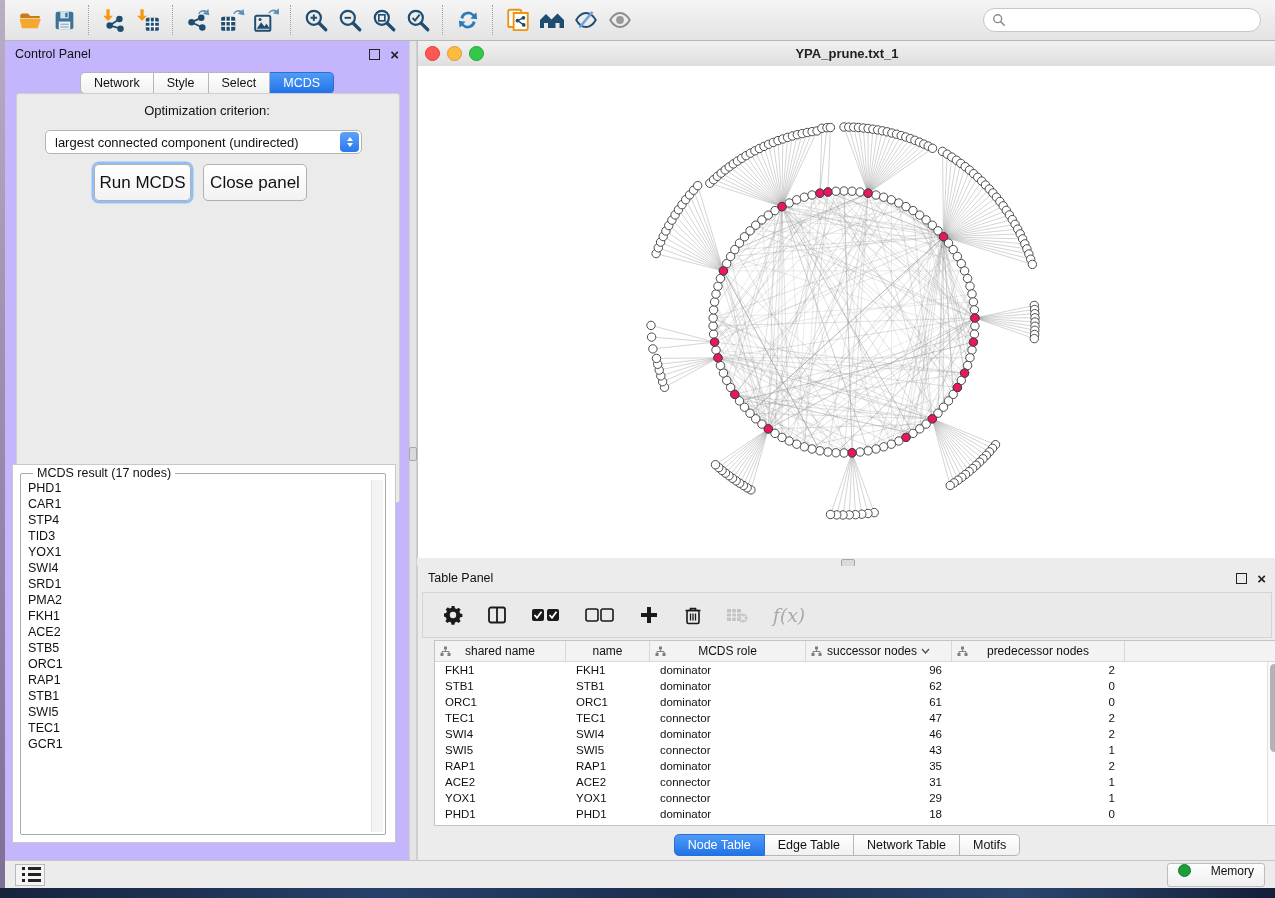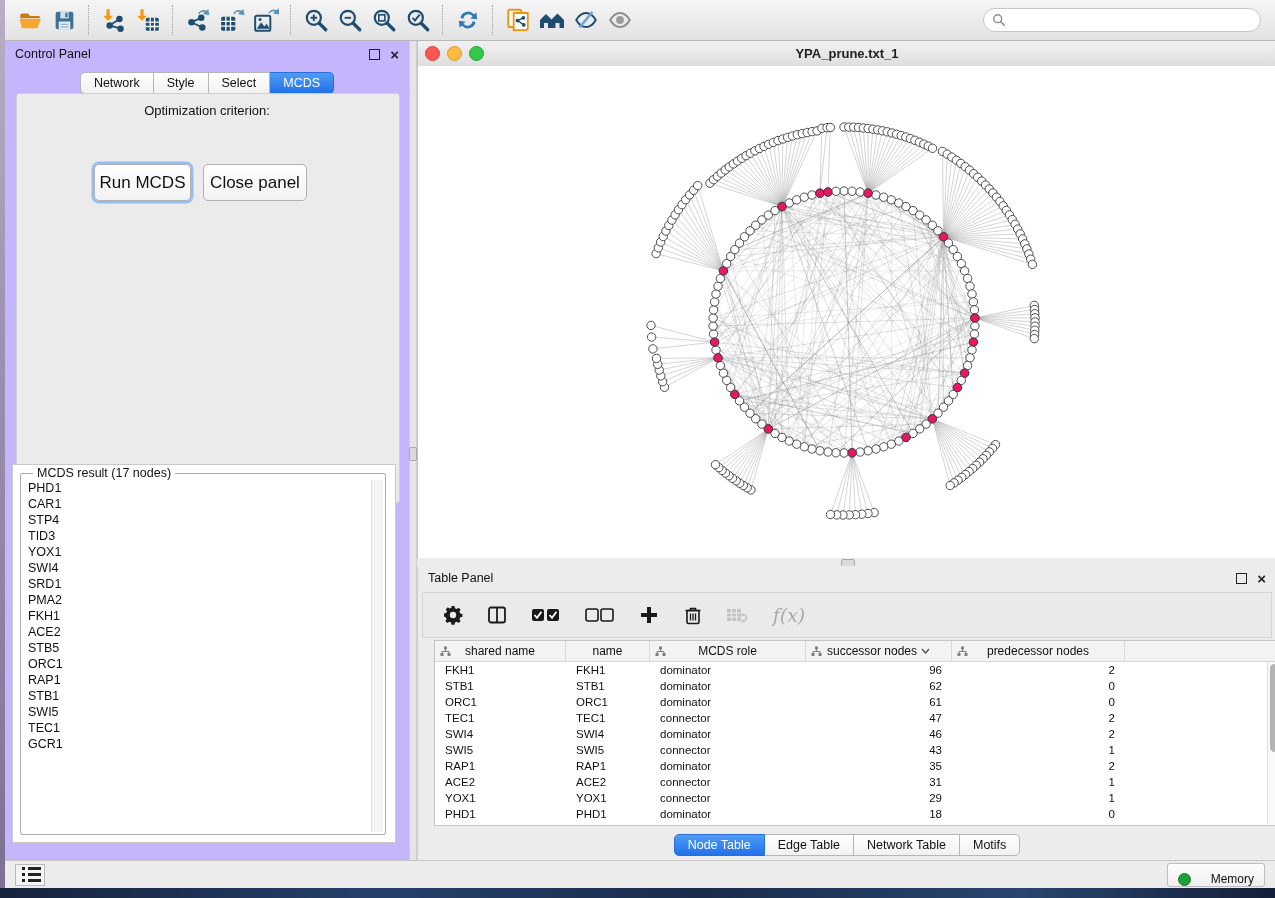--- a/index.html
+++ b/index.html
@@ -91,21 +91,21 @@
 
   
   #statusbar{left:0;top:860px;width:1270px;height:28px;background:#ececec;border-top:1px solid #c6c6c6;
     display:flex;align-items:center;padding:0 10px;box-sizing:border-box;}
   #list-btn{width:30px;height:22px;background:#f4f4f4;border:1px solid #b9b9b9;display:flex;flex-direction:column;
     justify-content:center;gap:3px;padding-left:6px;box-sizing:border-box;}
   .lrow{display:flex;align-items:center;gap:3px;}
   .ldot{width:3px;height:3px;background:#222;}
   .lbar{width:13px;height:2.5px;background:#222;}
   #mem-btn{margin-left:auto;height:22px;padding:0 10px;background:linear-gradient(#fdfdfd,#efefef);
-    border:1px solid #bdbdbd;border-radius:3px;display:flex;align-items:flex-end;gap:20px;font-size:12px;color:#111;}
+    border:1px solid #bdbdbd;border-radius:3px;display:flex;align-items:flex-start;gap:20px;font-size:12px;color:#111;}
   .memdot{width:11px;height:11px;border-radius:50%;background:#1d9e38;border:1px solid #157a2a;}
   .dis{opacity:.35;}
   svg{display:block;}
 </style>
 </head>
 <body>
 
 <div id="screen">
   <div class="abs" id="desk-left"></div>
 
@@ -262,20 +262,27 @@
       <div class="abs" id="cp-tabs">
         <div class="seg">
           <div class="tab">Network</div>
           <div class="tab">Style</div>
           <div class="tab">Select</div>
           <div class="tab sel">MCDS</div>
         </div>
       </div>
       <div class="abs" id="cp-inner"></div>
       <div class="abs" id="opt-label">Optimization criterion:</div>
+      <div class="abs" id="opt-select">
+        <span class="sel-text">largest connected component (undirected)</span>
+        <span class="stepper">
+            <span class="up"></span>
+            <span class="dn"></span>
+          </span>
+      </div>
       <div class="abs btn" id="btn-run">Run MCDS</div>
       <div class="abs btn" id="btn-close">Close panel</div>
 
       <div class="abs" id="cp-resultwrap">
         <div class="abs" id="cp-groupbox">
           <span class="abs" id="cp-grouptitle">MCDS result (17 nodes)</span>
           <div class="abs" id="mcds-list">
               <div class="mcds-item">PHD1</div>
               <div class="mcds-item">CAR1</div>
               <div class="mcds-item">STP4</div>

